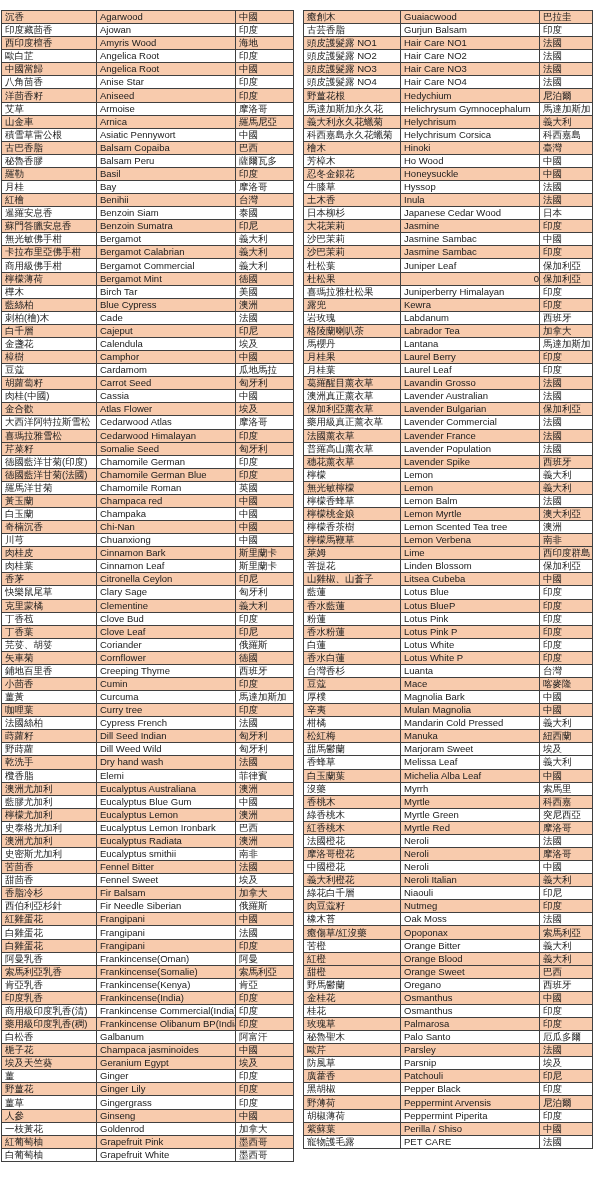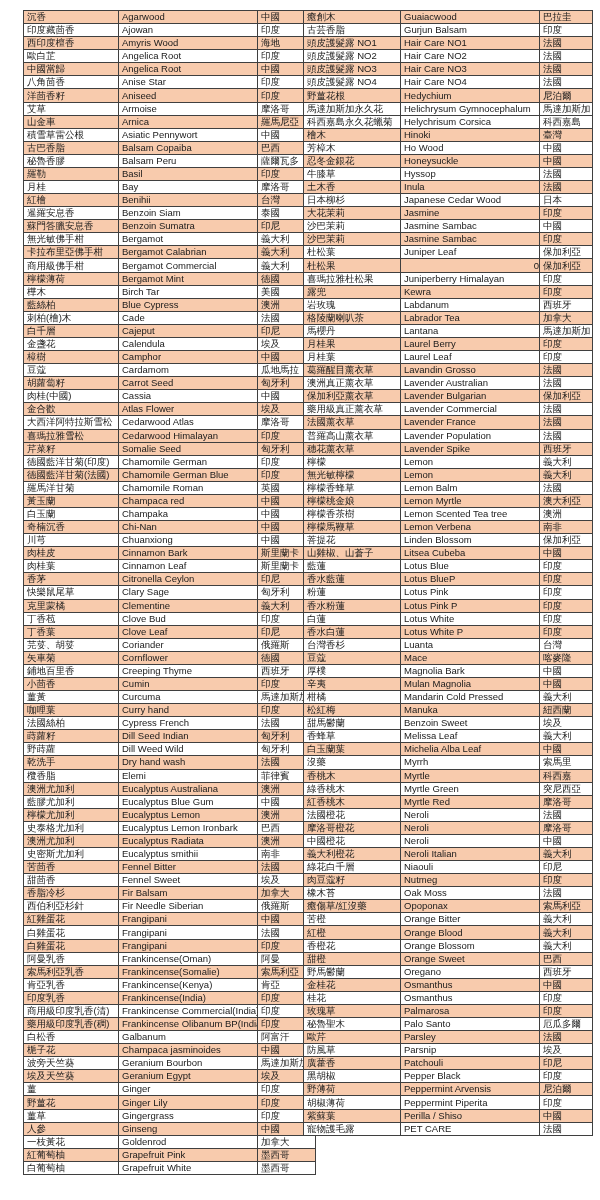--- a/index.html
+++ b/index.html
@@ -11,21 +11,21 @@
     overflow: hidden;
     font-family: "Liberation Sans", "DejaVu Sans", sans-serif;
     color: var(--text, #1a1a1a);
   }
   table.oil-table {
     position: absolute;
     top: 10px;
     border-collapse: collapse;
     table-layout: fixed;
   }
-  #table-left  { left: 23px;  width: 292px; }
+  #table-left  { left: 1px;  width: 292px; }
   #table-right { left: 303px; width: 289px; }
   table.oil-table td {
     border: 1px solid var(--border, #3f3f3f);
     font-size: 9.5px;
     line-height: 12px;
     height: 12.09px;
     padding: 0 0 0 3px;
     white-space: nowrap;
     overflow: hidden;
     vertical-align: middle;
@@ -306,21 +306,21 @@
           <td>Cumin</td>
           <td>印度</td>
         </tr>
         <tr class="even">
           <td>薑黃</td>
           <td>Curcuma</td>
           <td>馬達加斯加</td>
         </tr>
         <tr class="odd">
           <td>咖哩葉</td>
-          <td>Curry hand</td>
+          <td>Curry tree</td>
           <td>印度</td>
         </tr>
         <tr class="even">
           <td>法國絲柏</td>
           <td>Cypress French</td>
           <td>法國</td>
         </tr>
         <tr class="odd">
           <td>蒔蘿籽</td>
           <td>Dill Seed Indian</td>
@@ -438,25 +438,20 @@
         </tr>
         <tr class="even">
           <td>白松香</td>
           <td>Galbanum</td>
           <td>阿富汗</td>
         </tr>
         <tr class="odd">
           <td>梔子花</td>
           <td>Champaca jasminoides</td>
           <td>中國</td>
-        </tr>
-        <tr class="even">
-          <td>波旁天竺葵</td>
-          <td>Geranium Bourbon</td>
-          <td>馬達加斯加</td>
         </tr>
         <tr class="odd">
           <td>埃及天竺葵</td>
           <td>Geranium Egypt</td>
           <td>埃及</td>
         </tr>
         <tr class="even">
           <td>薑</td>
           <td>Ginger</td>
           <td>印度</td>
@@ -534,20 +529,25 @@
         <tr class="odd">
           <td>野薑花根</td>
           <td>Hedychium</td>
           <td>尼泊爾</td>
         </tr>
         <tr class="even">
           <td>馬達加斯加永久花</td>
           <td>Helichrysum Gymnocephalum</td>
           <td>馬達加斯加</td>
         </tr>
+        <tr class="odd">
+          <td>義大利永久花蠟菊</td>
+          <td>Helychrisum</td>
+          <td>義大利</td>
+        </tr>
         <tr class="even">
           <td>科西嘉島永久花蠟菊</td>
           <td>Helychrisum Corsica</td>
           <td>科西嘉島</td>
         </tr>
         <tr class="odd">
           <td>檜木</td>
           <td>Hinoki</td>
           <td>臺灣</td>
         </tr>
@@ -694,20 +694,25 @@
         <tr class="even">
           <td>檸檬香茶樹</td>
           <td>Lemon Scented Tea tree</td>
           <td>澳洲</td>
         </tr>
         <tr class="odd">
           <td>檸檬馬鞭草</td>
           <td>Lemon Verbena</td>
           <td>南非</td>
         </tr>
+        <tr class="odd">
+          <td>萊姆</td>
+          <td>Lime</td>
+          <td>西印度群島</td>
+        </tr>
         <tr class="even">
           <td>菩提花</td>
           <td>Linden Blossom</td>
           <td>保加利亞</td>
         </tr>
         <tr class="odd">
           <td>山雞椒、山蒼子</td>
           <td>Litsea Cubeba</td>
           <td>中國</td>
         </tr>
@@ -766,21 +771,21 @@
           <td>Mandarin Cold Pressed</td>
           <td>義大利</td>
         </tr>
         <tr class="odd">
           <td>松紅梅</td>
           <td>Manuka</td>
           <td>紐西蘭</td>
         </tr>
         <tr class="even">
           <td>甜馬鬱蘭</td>
-          <td>Benzoin Sweet</td>
+          <td>Marjoram Sweet</td>
           <td>埃及</td>
         </tr>
         <tr class="even">
           <td>香蜂草</td>
           <td>Melissa Leaf</td>
           <td>義大利</td>
         </tr>
         <tr class="odd">
           <td>白玉蘭葉</td>
           <td>Michelia Alba Leaf</td>
@@ -847,25 +852,20 @@
           <td>索馬利亞</td>
         </tr>
         <tr class="even">
           <td>苦橙</td>
           <td>Orange Bitter</td>
           <td>義大利</td>
         </tr>
         <tr class="odd">
           <td>紅橙</td>
           <td>Orange Blood</td>
-          <td>義大利</td>
-        </tr>
-        <tr class="even">
-          <td>香橙花</td>
-          <td>Orange Blossom</td>
           <td>義大利</td>
         </tr>
         <tr class="odd">
           <td>甜橙</td>
           <td>Orange Sweet</td>
           <td>巴西</td>
         </tr>
         <tr class="even">
           <td>野馬鬱蘭</td>
           <td>Oregano</td>

